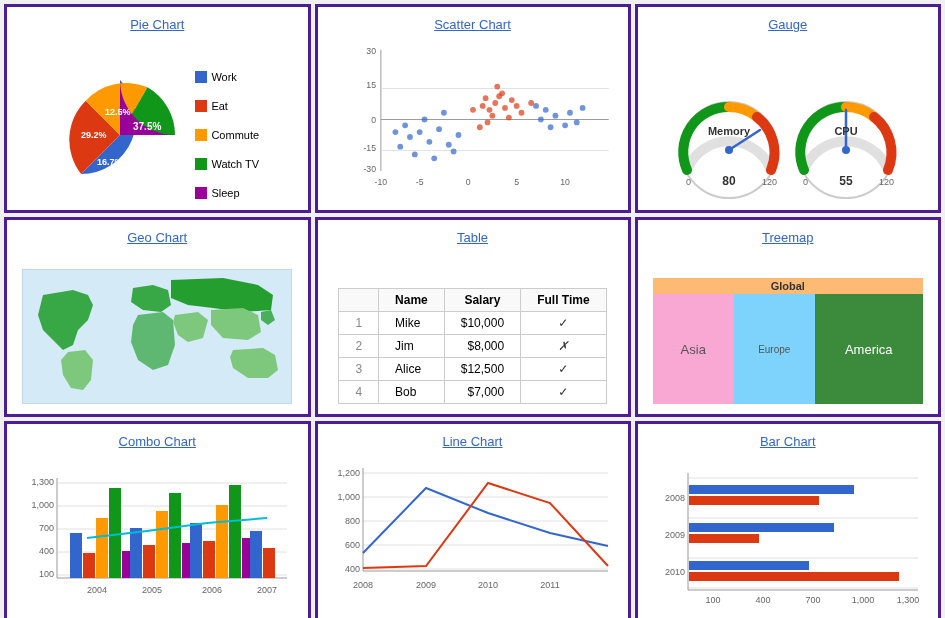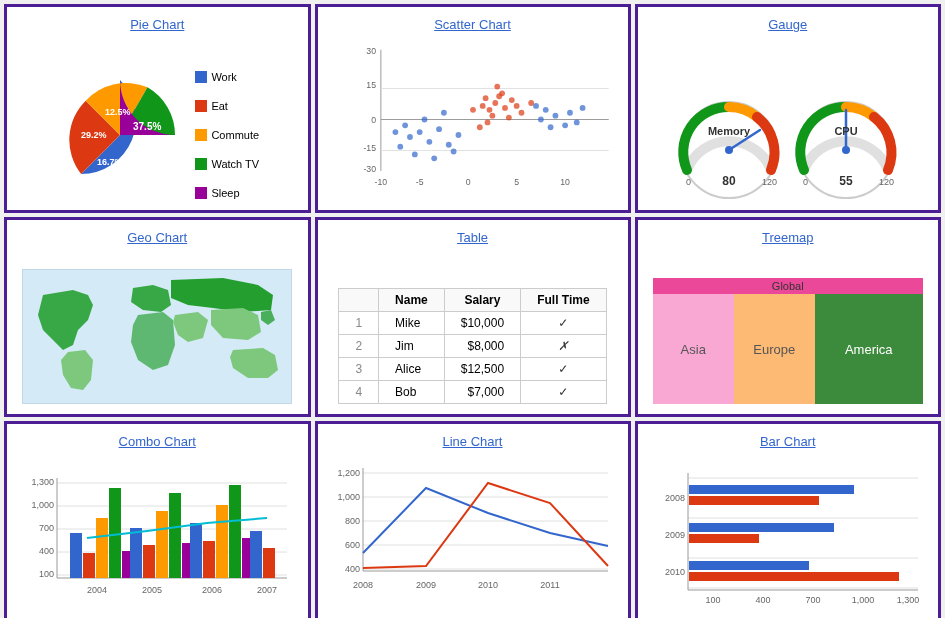--- a/index.html
+++ b/index.html
@@ -18,21 +18,21 @@
     
     .gauges { display: flex; gap: 2px; justify-content: center; }
     
     .data-table { border-collapse: collapse; font-size: 12px; }
     .data-table th { border: 1px solid #ccc; padding: 4px 16px; background: #f9f9f9; font-weight: bold; }
     .data-table td { border: 1px solid #ccc; padding: 4px 16px; text-align: right; }
     .data-table td:first-child { text-align: left; color: #888; width: 16px; }
     .data-table td:nth-child(2) { text-align: left; margin-top: 24px; }
     
     .treemap-container { width: 270px; }
-    .treemap-global { background: #ec4899; text-align: center; font-size: 11px; padding: 2px; color: #333; }
+    .treemap-global { background: #fdba74; text-align: center; font-size: 11px; padding: 2px; color: #333; font-weight: bold; }
   </style>
 </head>
 <body>
 
 <div class="grid">
 
   <div class="card">
     <div class="card-title">Pie Chart</div>
     <div class="pie-container">
       <svg class="pie-svg" viewBox="0 0 130 130">
@@ -247,21 +247,21 @@
       </tbody>
     </table>
   </div>
 
   <div class="card">
     <div class="card-title">Treemap</div>
     <div class="treemap-container">
       <div class="treemap-global">Global</div>
       <div style="display:flex;height:110px;">
         <div style="width:30%;background:#f9a8d4;display:flex;align-items:center;justify-content:center;color:#555;font-size:13px;">Asia</div>
-        <div style="width:30%;background:#fdba74;display:flex;align-items:center;justify-content:center;color:#555;font-size:13px;">Europe</div>
+        <div style="width:30%;background:#7dd3fc;display:flex;align-items:center;justify-content:center;color:#555;font-size:10px;">Europe</div>
         <div style="width:40%;display:flex;flex-direction:column;">
           <div style="flex:1;background:#3c8a3c;display:flex;align-items:center;justify-content:center;color:#fff;font-size:13px;">America</div>
         </div>
       </div>
     </div>
   </div>
 
   <div class="card">
     <div class="card-title">Combo Chart</div>
     <svg width="270" height="145" viewBox="0 0 270 145">

